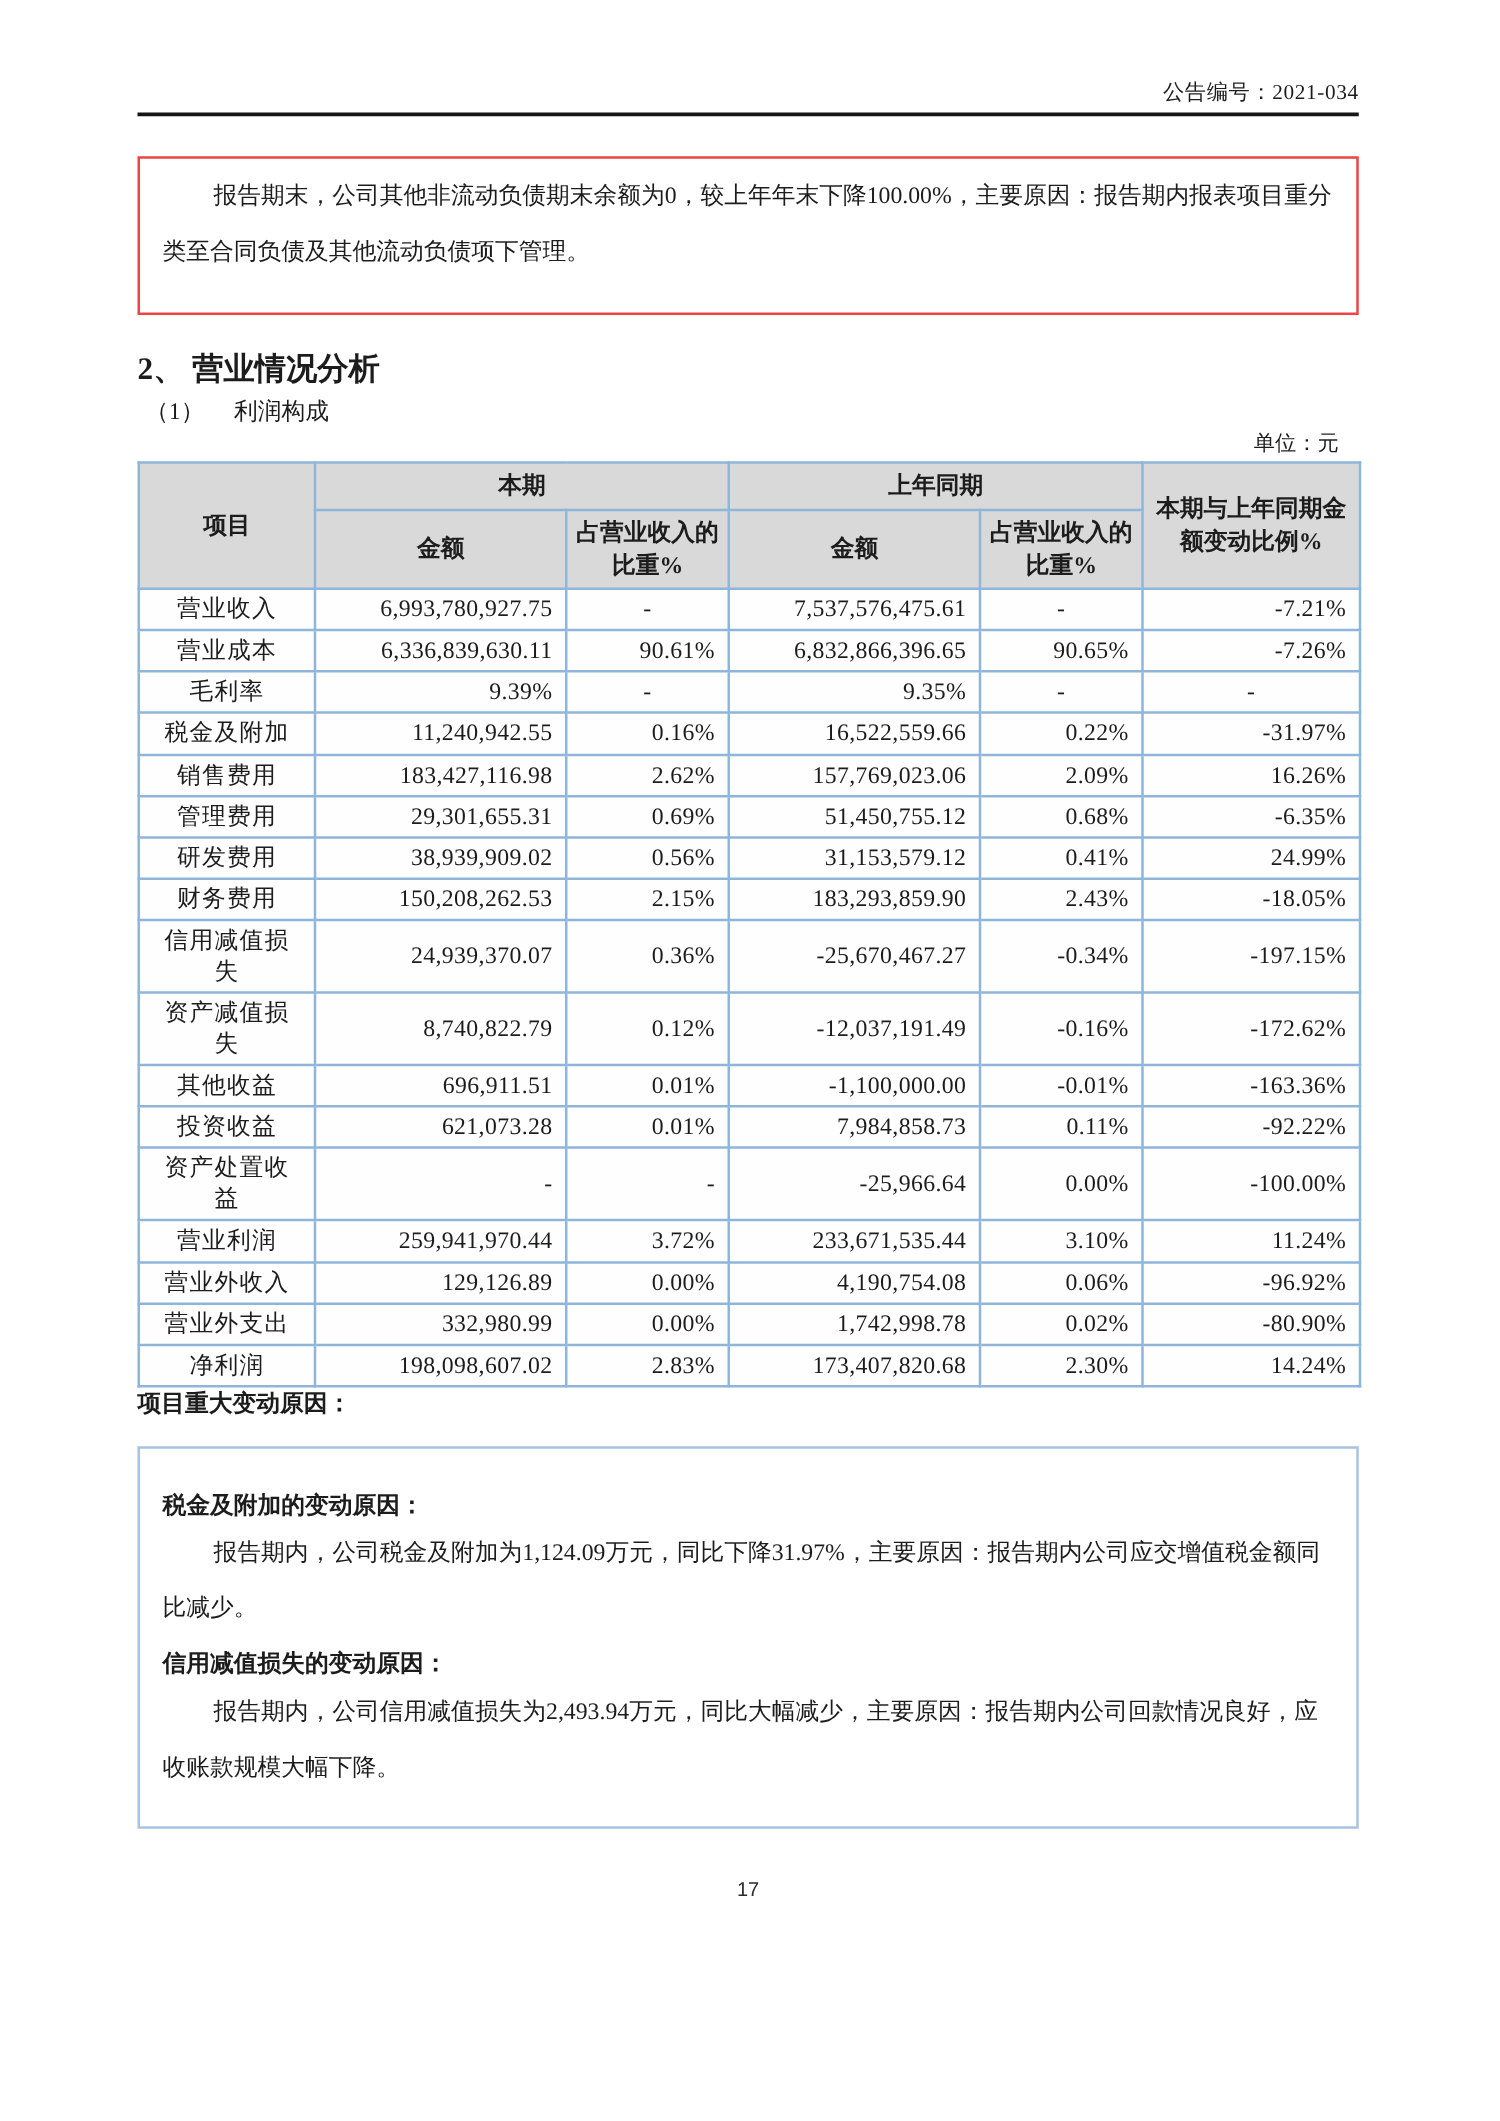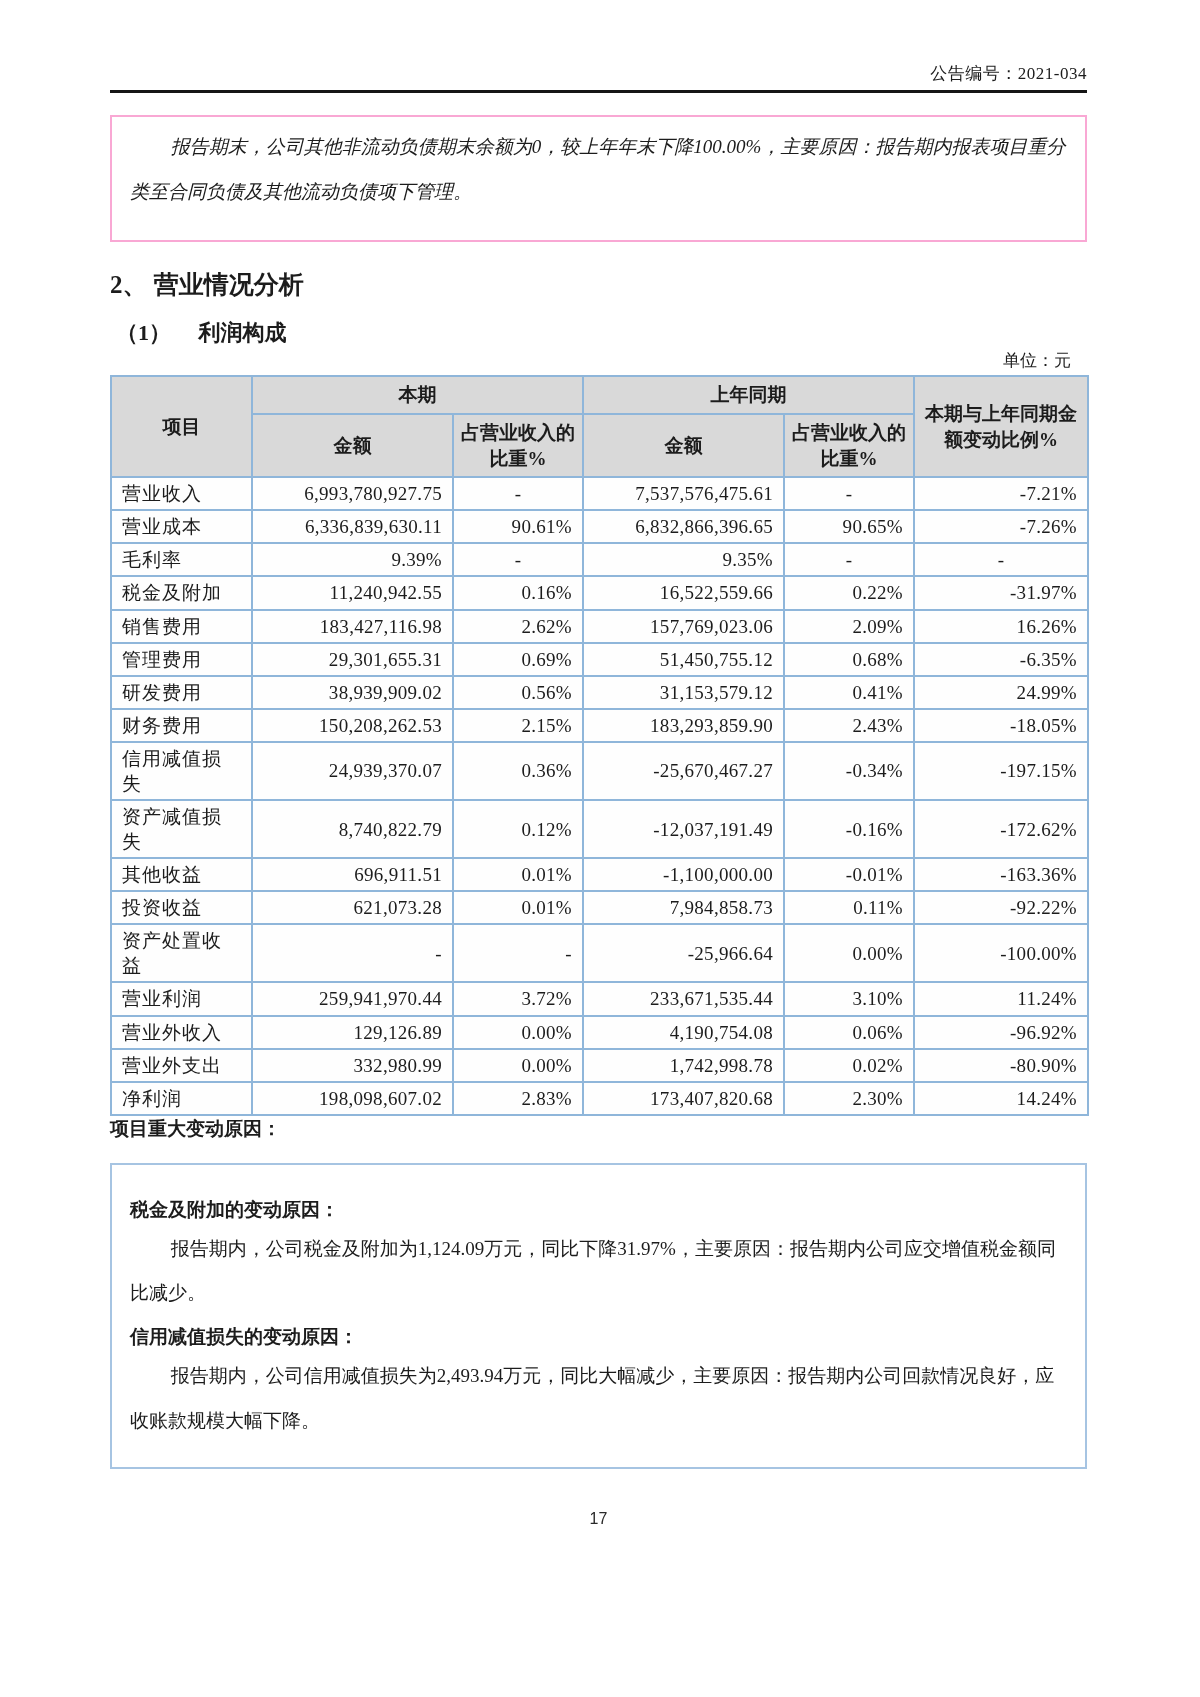--- a/index.html
+++ b/index.html
@@ -18,43 +18,42 @@
     text-align:right;
     font-size:17px;
     letter-spacing:.5px;
   }
   .header-rule {
     margin-top:5px;
     height:3px;
     background:#151515;
   }
   .notice-box {
-    margin-top:22px;
-    border:2px solid #f9a8d4;
+    margin-top:32px;
+    border:2px solid #ef4444;
     padding:8px 18px 26px 18px;
-    font-style:italic;
   }
   .notice-box p {
     margin:0;
     font-size:19px;
     line-height:2.35;
     text-indent:2.15em;
     white-space:pre-wrap;
   }
   .section-heading {
     margin-top:26px;
     font-size:25px;
     font-weight:bold;
     white-space:pre-wrap;
   }
   .subsection-heading {
-    margin-top:17px;
+    margin-top:5px;
     padding-left:6px;
-    font-size:22px;
-    font-weight:bold;
+    font-size:19px;
+    font-weight:normal;
     white-space:pre-wrap;
   }
   .unit-label {
     margin-top:1px;
     margin-bottom:3px;
     padding-right:16px;
     text-align:right;
     font-size:17px;
   }
   table.profit {
@@ -76,21 +75,21 @@
     text-align:center;
     padding:5px 6px;
     line-height:1.35;
   }
   table.profit td {
     background:#fefefe;
     padding:3px 10px;
     line-height:1.32;
     vertical-align:middle;
   }
-  td.label { text-align:left; letter-spacing:1px; }
+  td.label { text-align:center; letter-spacing:1px; }
   td.val   { text-align:right; letter-spacing:.3px; }
   td.val.dash  { text-align:center; }
   td.val.dashr { text-align:right; }
   .reasons-heading {
     font-size:19px;
     font-weight:bold;
   }
   .reasons-box {
     margin-top:21px;
     border:2px solid #a6c4e2;

